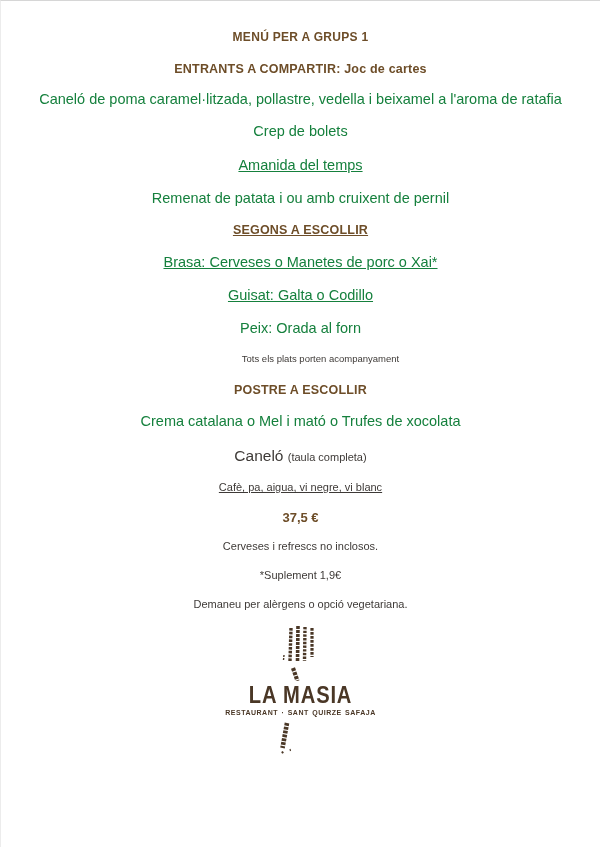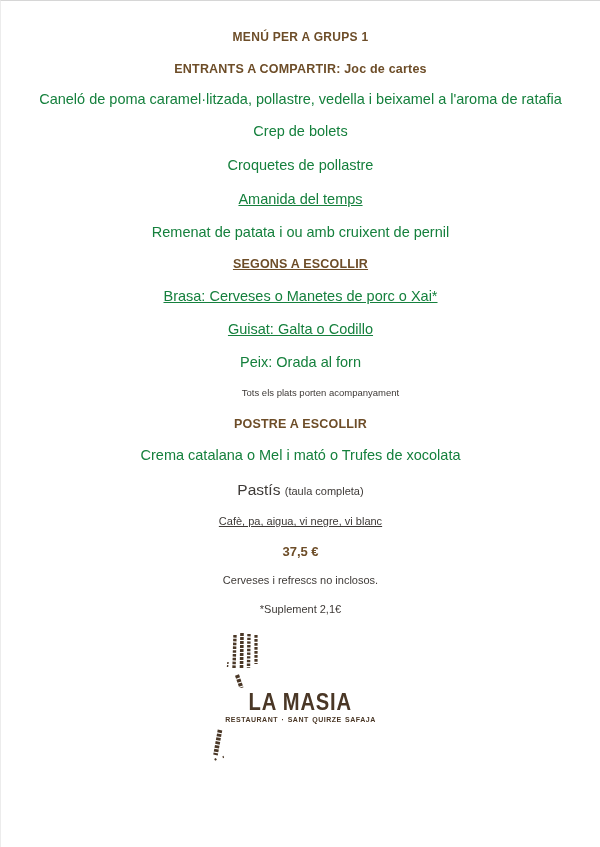--- a/index.html
+++ b/index.html
@@ -33,20 +33,21 @@
   .pastis  { font-size: 15.5px; line-height: 19px; color: #3e3a37; }
   .pastis .qualifier { font-size: 11px; }
 
   .mb13 { margin-bottom: 13px; } .mb14 { margin-bottom: 14px; }
   .mb15 { margin-bottom: 15px; text-decoration: underline; } .mb16 { margin-bottom: 16px; }
   .mb17 { margin-bottom: 17px; } .mb18 { margin-bottom: 18px; margin-left: 40px; }
 
   .logo {
     display: flex;
     flex-direction: column;
+    align-items: center;
   }
   .logo-tines { position: relative; left: 1px; }
   .logo-name {
     margin-top: 4px;
     font-size: 24px; line-height: 20px;
     font-weight: 700; color: #4a3726;
     letter-spacing: 1px;
     display: inline-block;
     transform: scaleX(0.84);
   }
@@ -61,40 +62,40 @@
 </head>
 <body>
 
 <main class="page">
 
   <p class="line title mb17">MENÚ PER A GRUPS 1</p>
 
   <p class="line heading mb13">ENTRANTS A COMPARTIR: Joc de cartes</p>
   <p class="line item mb14">Caneló de poma caramel·litzada, pollastre, vedella i beixamel a l'aroma de ratafia</p>
   <p class="line item mb16">Crep de bolets</p>
-  <p class="line item mb16">Croquetes de pollastre</p>
   <p class="line item mb15">Amanida del temps</p>
   <p class="line item mb16">Remenat de patata i ou amb cruixent de pernil</p>
 
   <p class="line heading mb15">SEGONS A ESCOLLIR</p>
   <p class="line item mb15">Brasa: Cerveses o Manetes de porc o Xai*</p>
   <p class="line item mb15">Guisat: Galta o Codillo</p>
   <p class="line item mb16">Peix: Orada al forn</p>
   <p class="line note9 mb18">Tots els plats porten acompanyament</p>
 
   <p class="line heading mb14">POSTRE A ESCOLLIR</p>
   <p class="line item mb16">Crema catalana o Mel i mató o Trufes de xocolata</p>
-  <p class="line pastis mb13"><span>Pastís</span> <span class="qualifier">(taula completa)</span></p>
+  <p class="line pastis mb13"><span>Caneló</span> <span class="qualifier">(taula completa)</span></p>
 
   <p class="line drinks mb15">Cafè, pa, aigua, vi negre, vi blanc</p>
 
   <p class="line price mb14">37,5 €</p>
 
   <p class="line note11 mb16">Cerveses i refrescs no inclosos.</p>
-  <p class="line note11 mb16">*Suplement 2,1€</p>
+  <p class="line note11 mb16">*Suplement 1,9€</p>
+  <p class="line note11 mb14">Demaneu per alèrgens o opció vegetariana.</p>
 
   <div class="logo">
     <svg class="logo-tines" width="40" height="56" viewBox="0 0 40 56" aria-hidden="true">
       <g stroke="#4a3726" fill="none" stroke-linecap="butt">
         <path d="M9 3 L8 36" stroke-width="3.4" stroke-dasharray="2.6 1.2"></path>
         <path d="M16 1 L15.5 37" stroke-width="3.6" stroke-dasharray="3 1"></path>
         <path d="M23 2 L22.5 36" stroke-width="3.4" stroke-dasharray="2.4 1.3"></path>
         <path d="M30 3 L30 32" stroke-width="3.2" stroke-dasharray="2.8 1.2"></path>
         <path d="M2 30 L1.5 35" stroke-width="1.4" stroke-dasharray="2 1"></path>
         <path d="M11 43 L15.5 56" stroke-width="4.2" stroke-dasharray="3.2 1.1"></path>

